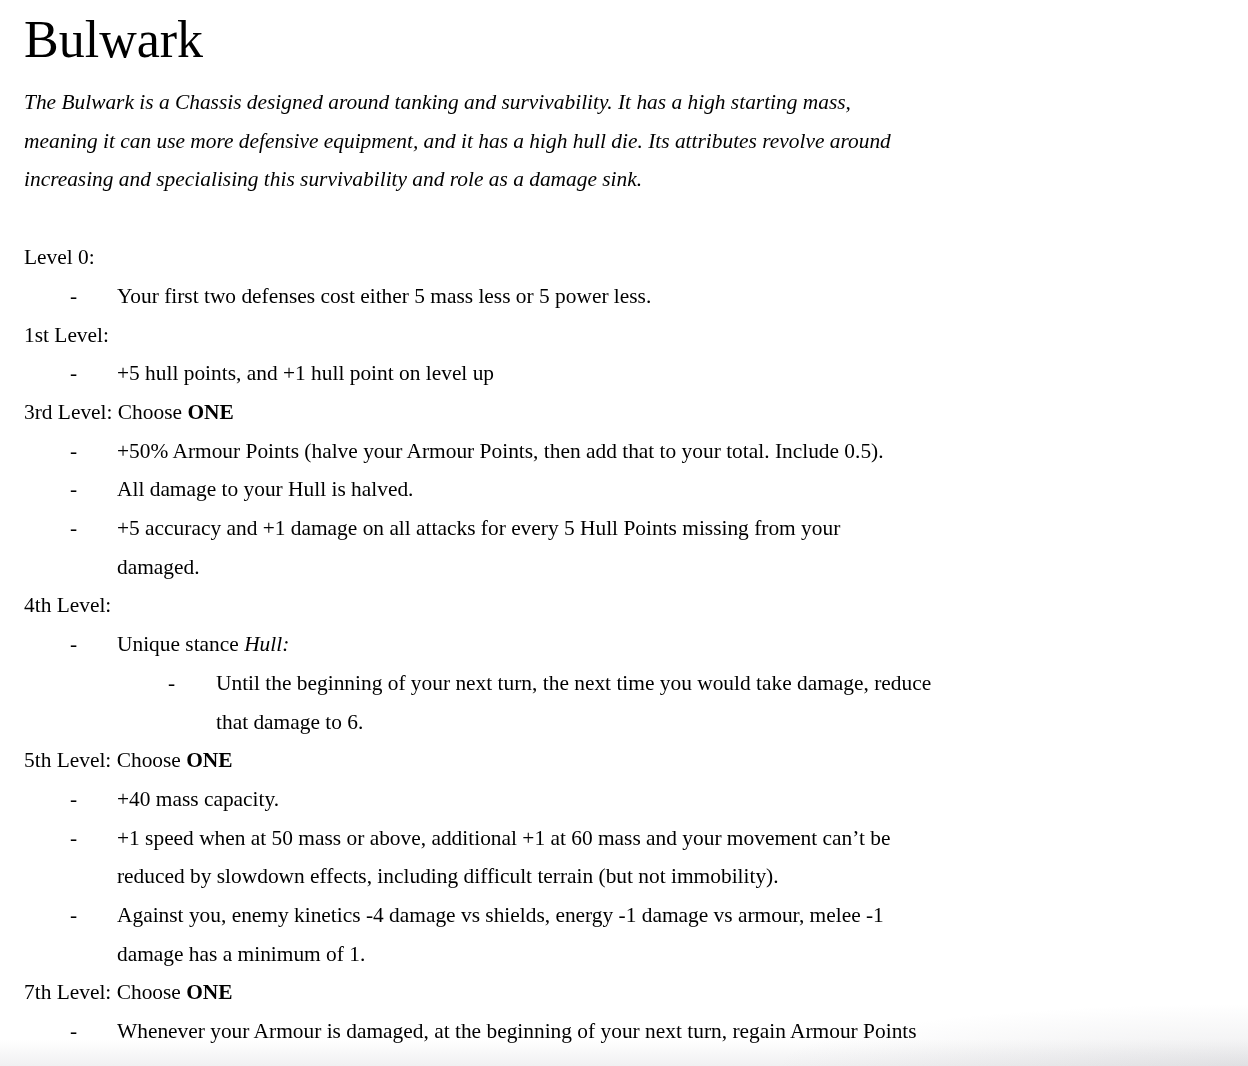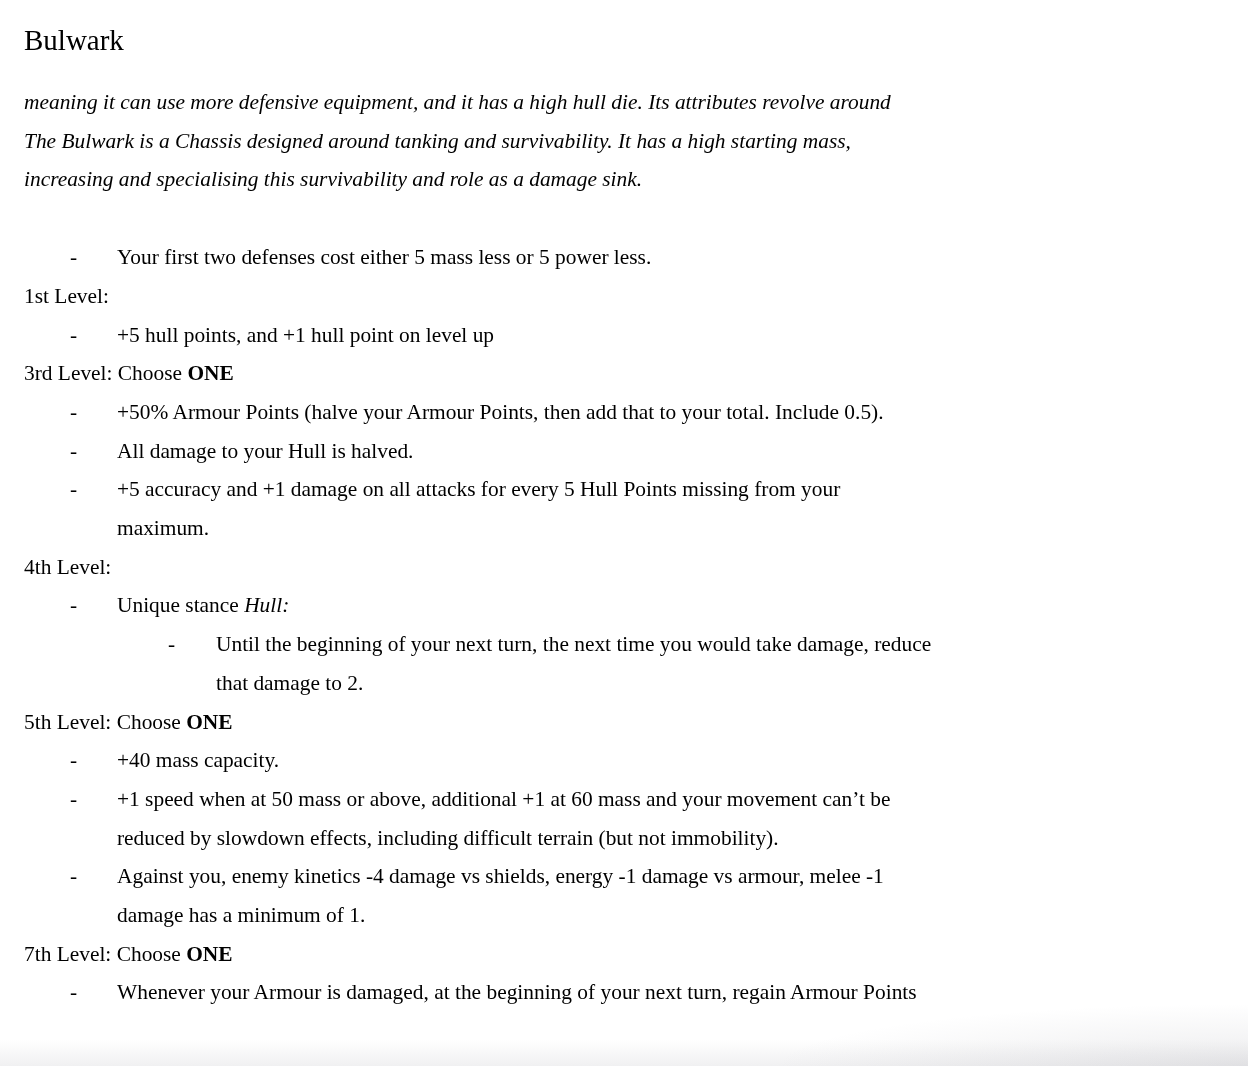--- a/index.html
+++ b/index.html
@@ -16,21 +16,21 @@
   }
   .doc {
     position: relative;
     width: 1248px;
     height: 1066px;
     overflow: hidden;
     background: #ffffff;
   }
   .title {
     margin: 18px 0 0 24px;
-    font-size: 29px;
+    font-size: 52px;
     line-height: 44px;
     font-weight: 400;
     white-space: nowrap;
   }
   .intro {
     margin: 21px 0 0 24px;
   }
   .intro-line {
     font-style: italic;
     font-size: 21.4px;
@@ -77,27 +77,28 @@
   }
 </style>
 </head>
 <body>
 
 <div class="doc">
 
   <h1 class="title">Bulwark</h1>
 
   <div class="intro">
+    <div class="intro-line">The Bulwark is a Chassis designed around tanking and survivability. It has a high starting mass,</div>
     <div class="intro-line">meaning it can use more defensive equipment, and it has a high hull die. Its attributes revolve around</div>
-    <div class="intro-line">The Bulwark is a Chassis designed around tanking and survivability. It has a high starting mass,</div>
     <div class="intro-line">increasing and specialising this survivability and role as a damage sink.</div>
   </div>
 
   <div class="blank"></div>
 
+  <div class="lh">Level 0:</div>
   <div class="li1">
     <span class="dash">-</span>
     <span>Your first two defenses cost either 5 mass less or 5 power less.</span>
   </div>
 
   <div class="lh">1st Level:</div>
   <div class="li1">
     <span class="dash">-</span>
     <span>+5 hull points, and +1 hull point on level up</span>
   </div>
@@ -110,32 +111,32 @@
     <span>+50% Armour Points (halve your Armour Points, then add that to your total. Include 0.5).</span>
   </div>
   <div class="li1">
     <span class="dash">-</span>
     <span>All damage to your Hull is halved.</span>
   </div>
   <div class="li1">
     <span class="dash">-</span>
     <span>+5 accuracy and +1 damage on all attacks for every 5 Hull Points missing from your</span>
   </div>
-  <div class="li1">maximum.</div>
+  <div class="li1">damaged.</div>
 
   <div class="lh">4th Level:</div>
   <div class="li1">
     <span class="dash">-</span>
     <span>Unique stance </span><i>Hull:</i>
   </div>
   <div class="li2">
     <span class="dash">-</span>
     <span>Until the beginning of your next turn, the next time you would take damage, reduce</span>
   </div>
-  <div class="li2">that damage to 2.</div>
+  <div class="li2">that damage to 6.</div>
 
   <div class="lh">
     <span>5th Level: Choose </span><b>ONE</b>
   </div>
   <div class="li1">
     <span class="dash">-</span>
     <span>+40 mass capacity.</span>
   </div>
   <div class="li1">
     <span class="dash">-</span>

